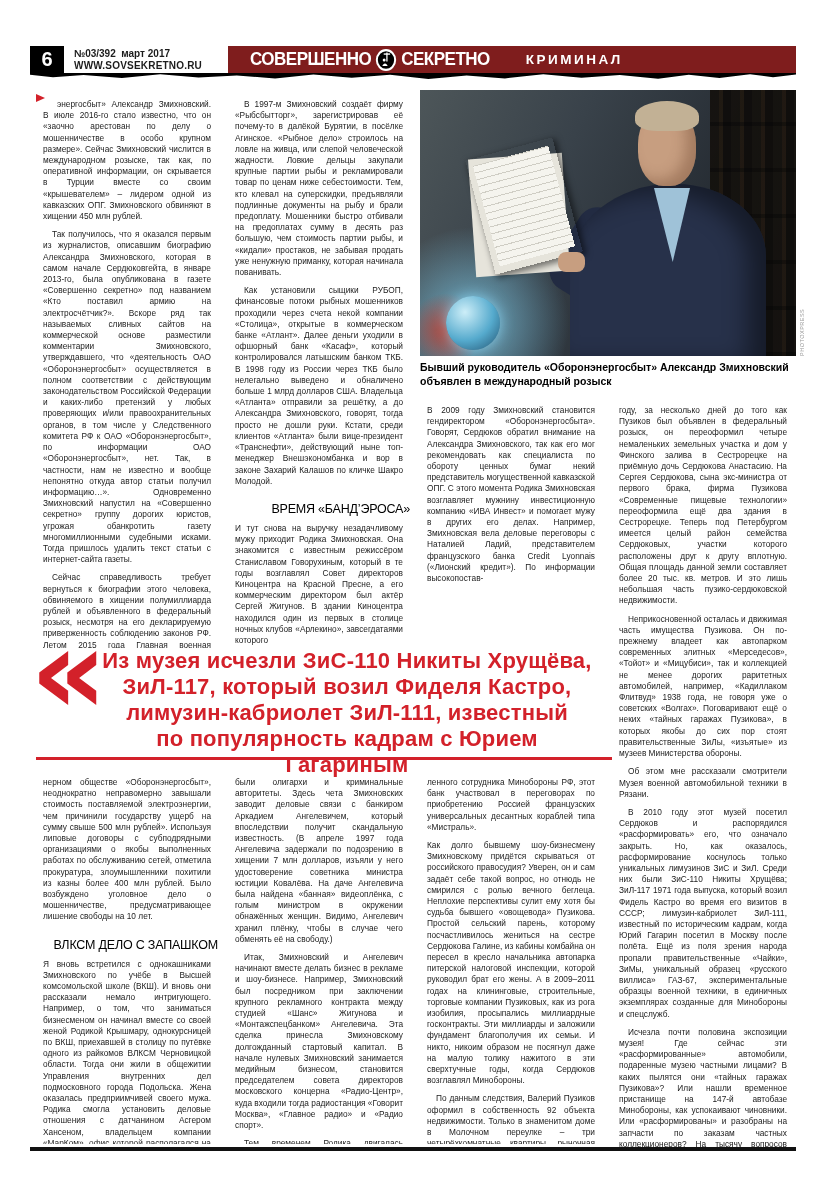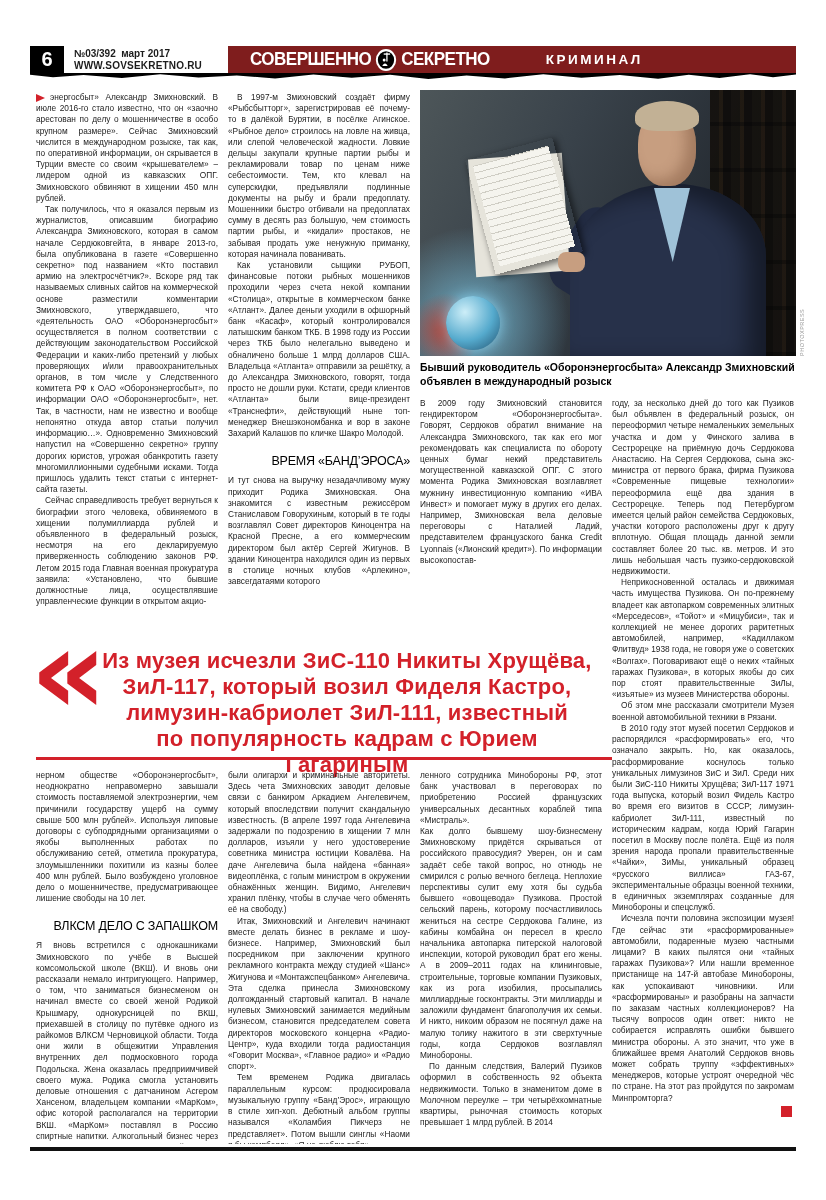--- a/index.html
+++ b/index.html
@@ -8,27 +8,27 @@
 
   
   .header{position:absolute;left:30px;top:46px;width:766px;height:27px;display:flex;}
   .pagenum{width:34px;background:#000;color:#fff;font-size:20px;font-weight:bold;display:flex;align-items:center;justify-content:center;}
   .issuebox{width:164px;background:#fff;padding:2px 0 0 10px;box-sizing:border-box;}
   .issuebox .l1{font-size:10px;font-weight:bold;line-height:12px;white-space:pre;}
   .issuebox .l2{font-size:10px;font-weight:bold;line-height:12px;letter-spacing:.2px;}
   .band{flex:1;background:#7f1d1d;color:#fff;display:flex;align-items:center;}
   .logo{margin-left:22px;display:flex;align-items:center;gap:4px;font-weight:800;font-size:17px;letter-spacing:-.5px;transform:scaleY(1.08);}
   .logo svg{display:block;}
-  .section{margin-left:56px;font-size:13.5px;font-weight:bold;letter-spacing:2.5px;}
+  .section{margin-left:36px;font-size:13.5px;font-weight:bold;letter-spacing:2.5px;}
   .torn{position:absolute;left:30px;top:73px;width:766px;height:6px;background:#000;
         clip-path:polygon(0 0,100% 0,100% 25%,97% 70%,94% 20%,90% 85%,86% 30%,82% 95%,77% 35%,72% 80%,67% 20%,62% 90%,57% 40%,52% 100%,47% 30%,42% 80%,37% 25%,32% 90%,27% 40%,22% 75%,17% 20%,12% 85%,7% 35%,3% 70%,0 30%);}
 
   
   .col{position:absolute;width:182px;font-size:8.3px;line-height:11.2px;text-align:justify;overflow:hidden;}
-  .paras p{margin:0;text-indent:9px;}
+  .paras p{margin:7px;text-indent:9px;}
   .paras.flush p:first-child{text-indent:0;}
   .paras.arrow p:first-child{text-indent:14px;}
   .subhead{font-weight:normal;font-size:12.5px;line-height:14px;letter-spacing:-.2px;margin:15px 0 7px;text-indent:0;text-align:right;color:#000;}
   .cont-arrow{position:absolute;left:0;top:2px;width:0;height:0;border-top:4.5px solid transparent;border-bottom:4.5px solid transparent;border-left:9px solid #d3212a;}
   .end-marker{width:11px;height:11px;background:#d3212a;margin:2px 2px 0 auto;}
 
   
   .photo{position:absolute;left:420px;top:90px;width:376px;height:266px;overflow:hidden;
          background:linear-gradient(115deg,#4d5659 0%,#39424a 35%,#262c33 70%,#1a1f24 100%);}
   .ph-shelf{position:absolute;right:0;top:0;width:86px;height:100%;
@@ -131,21 +131,21 @@
     <div class="ph-arm"></div>
     <div class="ph-torso"></div>
     <div class="ph-shirt"></div>
     <div class="ph-head"></div>
     <div class="ph-hair"></div>
     <div class="ph-paper2"></div>
     <div class="ph-paper"></div>
     <div class="ph-hand"></div>
   </div>
   <div class="photo-credit">PHOTOXPRESS</div>
-  <div class="caption">Бывший руководитель «Оборонэнергосбыта» Александр Змихновский объявлен в международный розыск</div>
+  <div class="caption">Бывший руководитель «Оборонэнергосбыт» Александр Змихновский объявлен в международный розыск</div>
 
   <div class="col" style="left:420px;top:398px;height:250px">
     <div class="paras flush">
         <p>В 2009 году Змихновский становится гендиректором «Оборонэнергосбыта». Говорят, Сердюков обратил внимание на Александра Змихновского, так как его мог рекомендовать как специалиста по обороту ценных бумаг некий представитель могущественной кавказской ОПГ. С этого момента Родика Змихновская возглавляет мужнину инвестиционную компанию «ИВА Инвест» и помогает мужу в других его делах. Например, Змихновская вела деловые переговоры с Наталией Ладий, представителем французского банка Credit Lyonnais («Лионский кредит»). По информации высокопостав-</p>
       </div>
   </div>
 
   <div class="col" style="left:612px;top:398px;height:750px">
     <div class="paras flush">
         <p>году, за несколько дней до того как Пузиков был объявлен в федеральный розыск, он переоформил четыре немаленьких земельных участка и дом у Финского залива в Сестрорецке на приёмную дочь Сердюкова Анастасию. На Сергея Сердюкова, сына экс-министра от первого брака, фирма Пузикова «Современные пищевые технологии» переоформила ещё два здания в Сестрорецке. Теперь под Петербургом имеется целый район семейства Сердюковых, участки которого расположены друг к другу вплотную. Общая площадь данной земли составляет более 20 тыс. кв. метров. И это лишь небольшая часть пузико-сердюковской недвижимости.</p>

